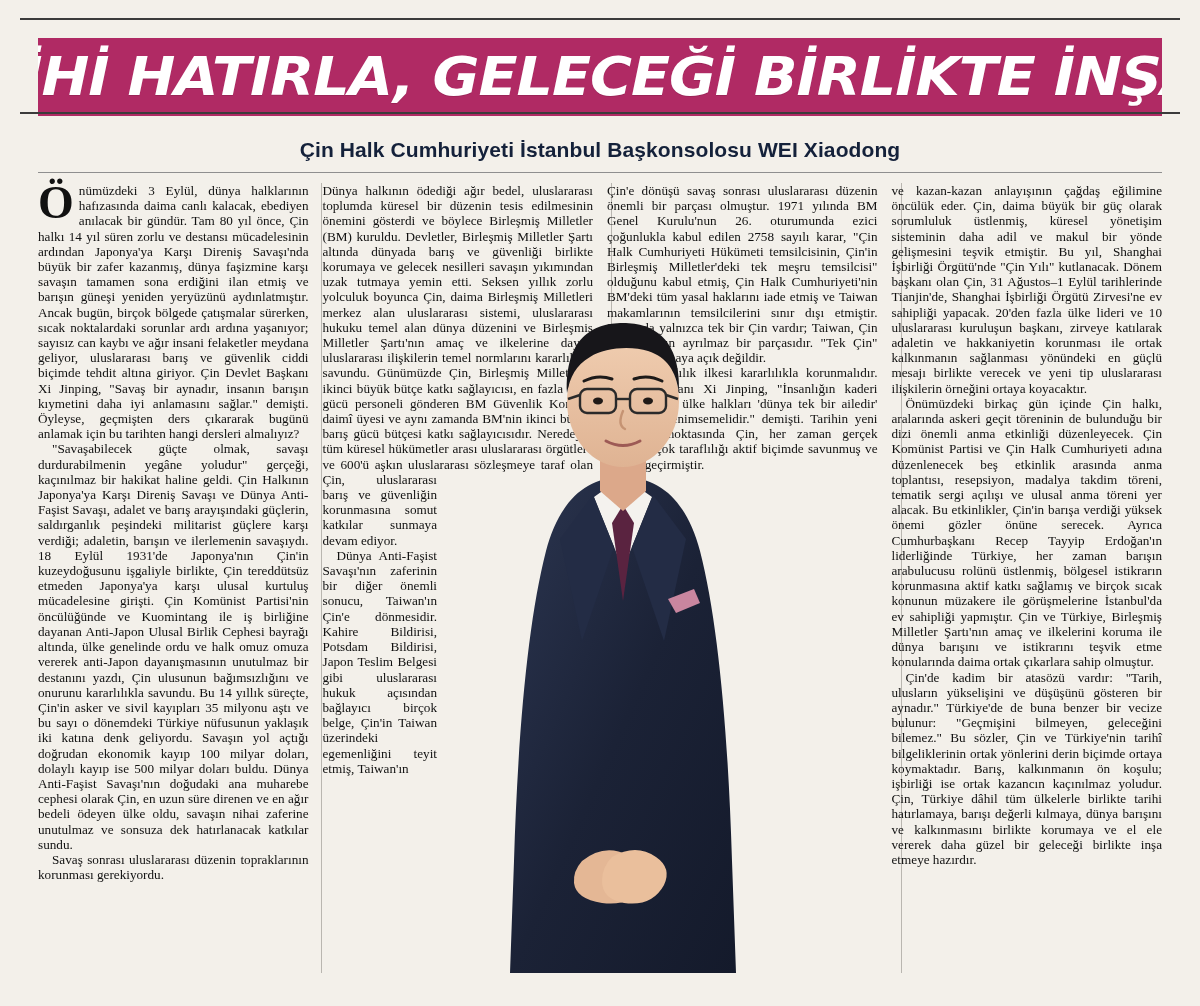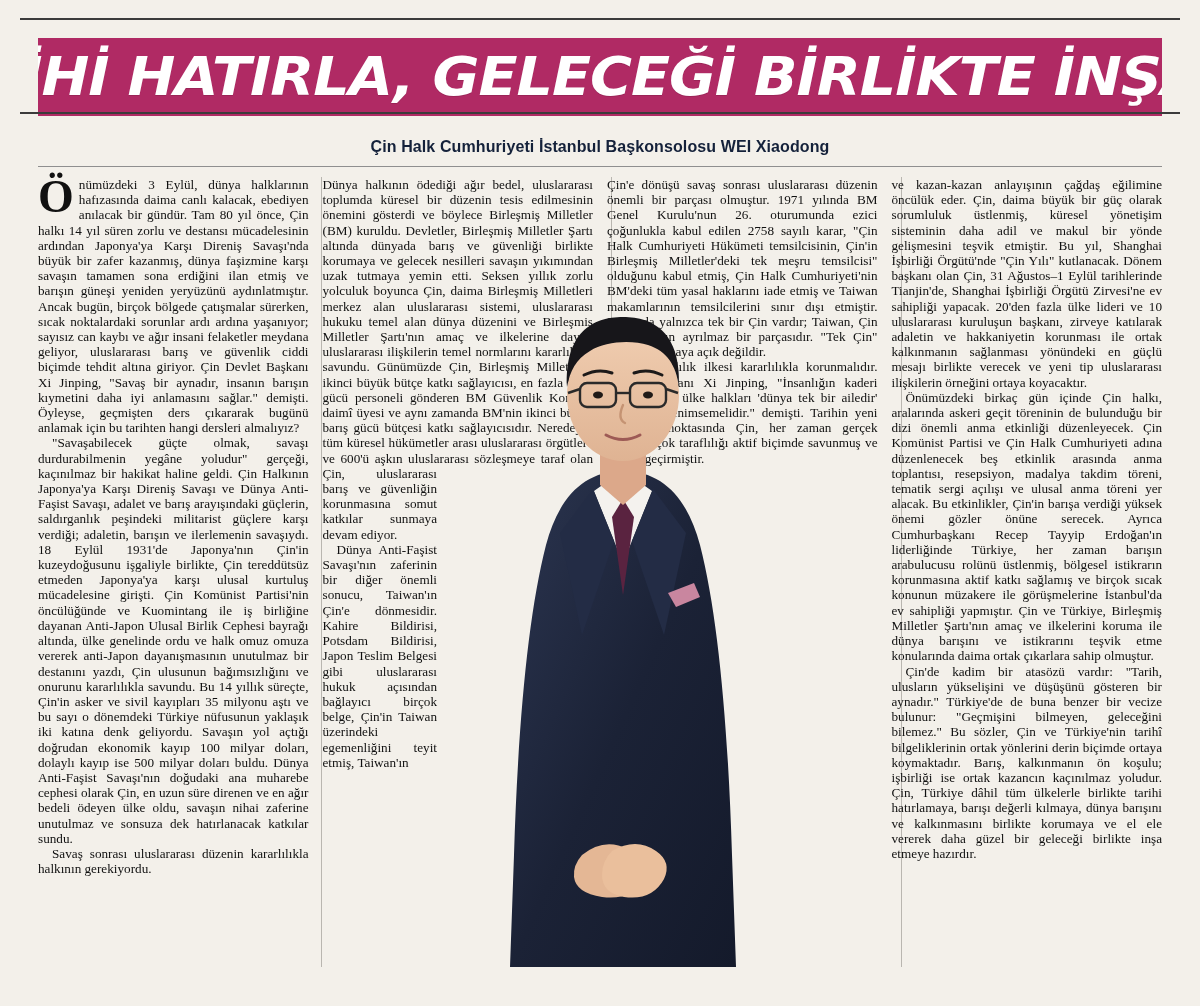--- a/index.html
+++ b/index.html
@@ -57,21 +57,21 @@
     top: 112px;
     height: 2px;
     background: #3b3b3b;
   }
   
   .subtitle {
     margin-top: 22px;
     text-align: center;
     font-family: "Liberation Sans", sans-serif;
     font-weight: bold;
-    font-size: 16px;
+    font-size: 21px;
     color: #14213a;
     letter-spacing: 0.1px;
   }
   .sub-rule {
     margin: 10px 20px 0 20px;
     height: 1px;
     background: #8f8f8f;
   }
   
   .columns {
@@ -144,21 +144,21 @@
 
   <div class="columns">
 
     <div class="colsep" style="left:283px;"></div>
     <div class="colsep" style="left:573px;"></div>
     <div class="colsep" style="left:863px;"></div>
 
     <div class="col col-1">
       <p class="first"><span class="dropcap">Ö</span><span>nümüzdeki 3 Eylül, dünya halklarının hafızasında daima canlı kalacak, ebediyen anılacak bir gündür. Tam 80 yıl önce, Çin halkı 14 yıl süren zorlu ve destansı mücadelesinin ardından Japonya'ya Karşı Direniş Savaşı'nda büyük bir zafer kazanmış, dünya faşizmine karşı savaşın tamamen sona erdiğini ilan etmiş ve barışın güneşi yeniden yeryüzünü aydınlatmıştır. Ancak bugün, birçok bölgede çatışmalar sürerken, sıcak noktalardaki sorunlar ardı ardına yaşanıyor; sayısız can kaybı ve ağır insani felaketler meydana geliyor, uluslararası barış ve güvenlik ciddi biçimde tehdit altına giriyor. Çin Devlet Başkanı Xi Jinping, "Savaş bir aynadır, insanın barışın kıymetini daha iyi anlamasını sağlar." demişti. Öyleyse, geçmişten ders çıkararak bugünü anlamak için bu tarihten hangi dersleri almalıyız?</span></p>
       <p>"Savaşabilecek güçte olmak, savaşı durdurabilmenin yegâne yoludur" gerçeği, kaçınılmaz bir hakikat haline geldi. Çin Halkının Japonya'ya Karşı Direniş Savaşı ve Dünya Anti-Faşist Savaşı, adalet ve barış arayışındaki güçlerin, saldırganlık peşindeki militarist güçlere karşı verdiği; adaletin, barışın ve ilerlemenin savaşıydı. 18 Eylül 1931'de Japonya'nın Çin'in kuzeydoğusunu işgaliyle birlikte, Çin tereddütsüz etmeden Japonya'ya karşı ulusal kurtuluş mücadelesine girişti. Çin Komünist Partisi'nin öncülüğünde ve Kuomintang ile iş birliğine dayanan Anti-Japon Ulusal Birlik Cephesi bayrağı altında, ülke genelinde ordu ve halk omuz omuza vererek anti-Japon dayanışmasının unutulmaz bir destanını yazdı, Çin ulusunun bağımsızlığını ve onurunu kararlılıkla savundu. Bu 14 yıllık süreçte, Çin'in asker ve sivil kayıpları 35 milyonu aştı ve bu sayı o dönemdeki Türkiye nüfusunun yaklaşık iki katına denk geliyordu. Savaşın yol açtığı doğrudan ekonomik kayıp 100 milyar doları, dolaylı kayıp ise 500 milyar doları buldu. Dünya Anti-Faşist Savaşı'nın doğudaki ana muharebe cephesi olarak Çin, en uzun süre direnen ve en ağır bedeli ödeyen ülke oldu, savaşın nihai zaferine unutulmaz ve sonsuza dek hatırlanacak katkılar sundu.</p>
-      <p>Savaş sonrası uluslararası düzenin kararlılıkla halkının gerekiyordu.</p>
+      <p>Savaş sonrası uluslararası düzenin topraklarının korunması gerekiyordu.</p>
     </div>
 
     <div class="col col-2">
       <div style="float:right;width:0px;height:300px;"></div>
       <div style="float:right;width:156px;height:520px;clear:right;"></div>
       <p class="first">Dünya halkının ödediği ağır bedel, uluslararası toplumda küresel bir düzenin tesis edilmesinin önemini gösterdi ve böylece Birleşmiş Milletler (BM) kuruldu. Devletler, Birleşmiş Milletler Şartı altında dünyada barış ve güvenliği birlikte korumaya ve gelecek nesilleri savaşın yıkımından uzak tutmaya yemin etti. Seksen yıllık zorlu yolculuk boyunca Çin, daima Birleşmiş Milletleri merkez alan uluslararası sistemi, uluslararası hukuku temel alan dünya düzenini ve Birleşmiş Milletler Şartı'nın amaç ve ilkelerine dayalı uluslararası ilişkilerin temel normlarını kararlılıkla savundu. Günümüzde Çin, Birleşmiş Milletlerin ikinci büyük bütçe katkı sağlayıcısı, en fazla barış gücü personeli gönderen BM Güvenlik Konseyi daimî üyesi ve aynı zamanda BM'nin ikinci büyük barış gücü bütçesi katkı sağlayıcısıdır. Neredeyse tüm küresel hükümetler arası uluslararası örgütlere ve 600'ü aşkın uluslararası sözleşmeye taraf olan Çin, uluslararası barış ve güvenliğin korunmasına somut katkılar sunmaya devam ediyor.</p>
       <p>Dünya Anti-Faşist Savaşı'nın zaferinin bir diğer önemli sonucu, Taiwan'ın Çin'e dönmesidir. Kahire Bildirisi, Potsdam Bildirisi, Japon Teslim Belgesi gibi uluslararası hukuk açısından bağlayıcı birçok belge, Çin'in Taiwan üzerindeki egemenliğini teyit etmiş, Taiwan'ın</p>
     </div>
 
     <div class="col col-3">

